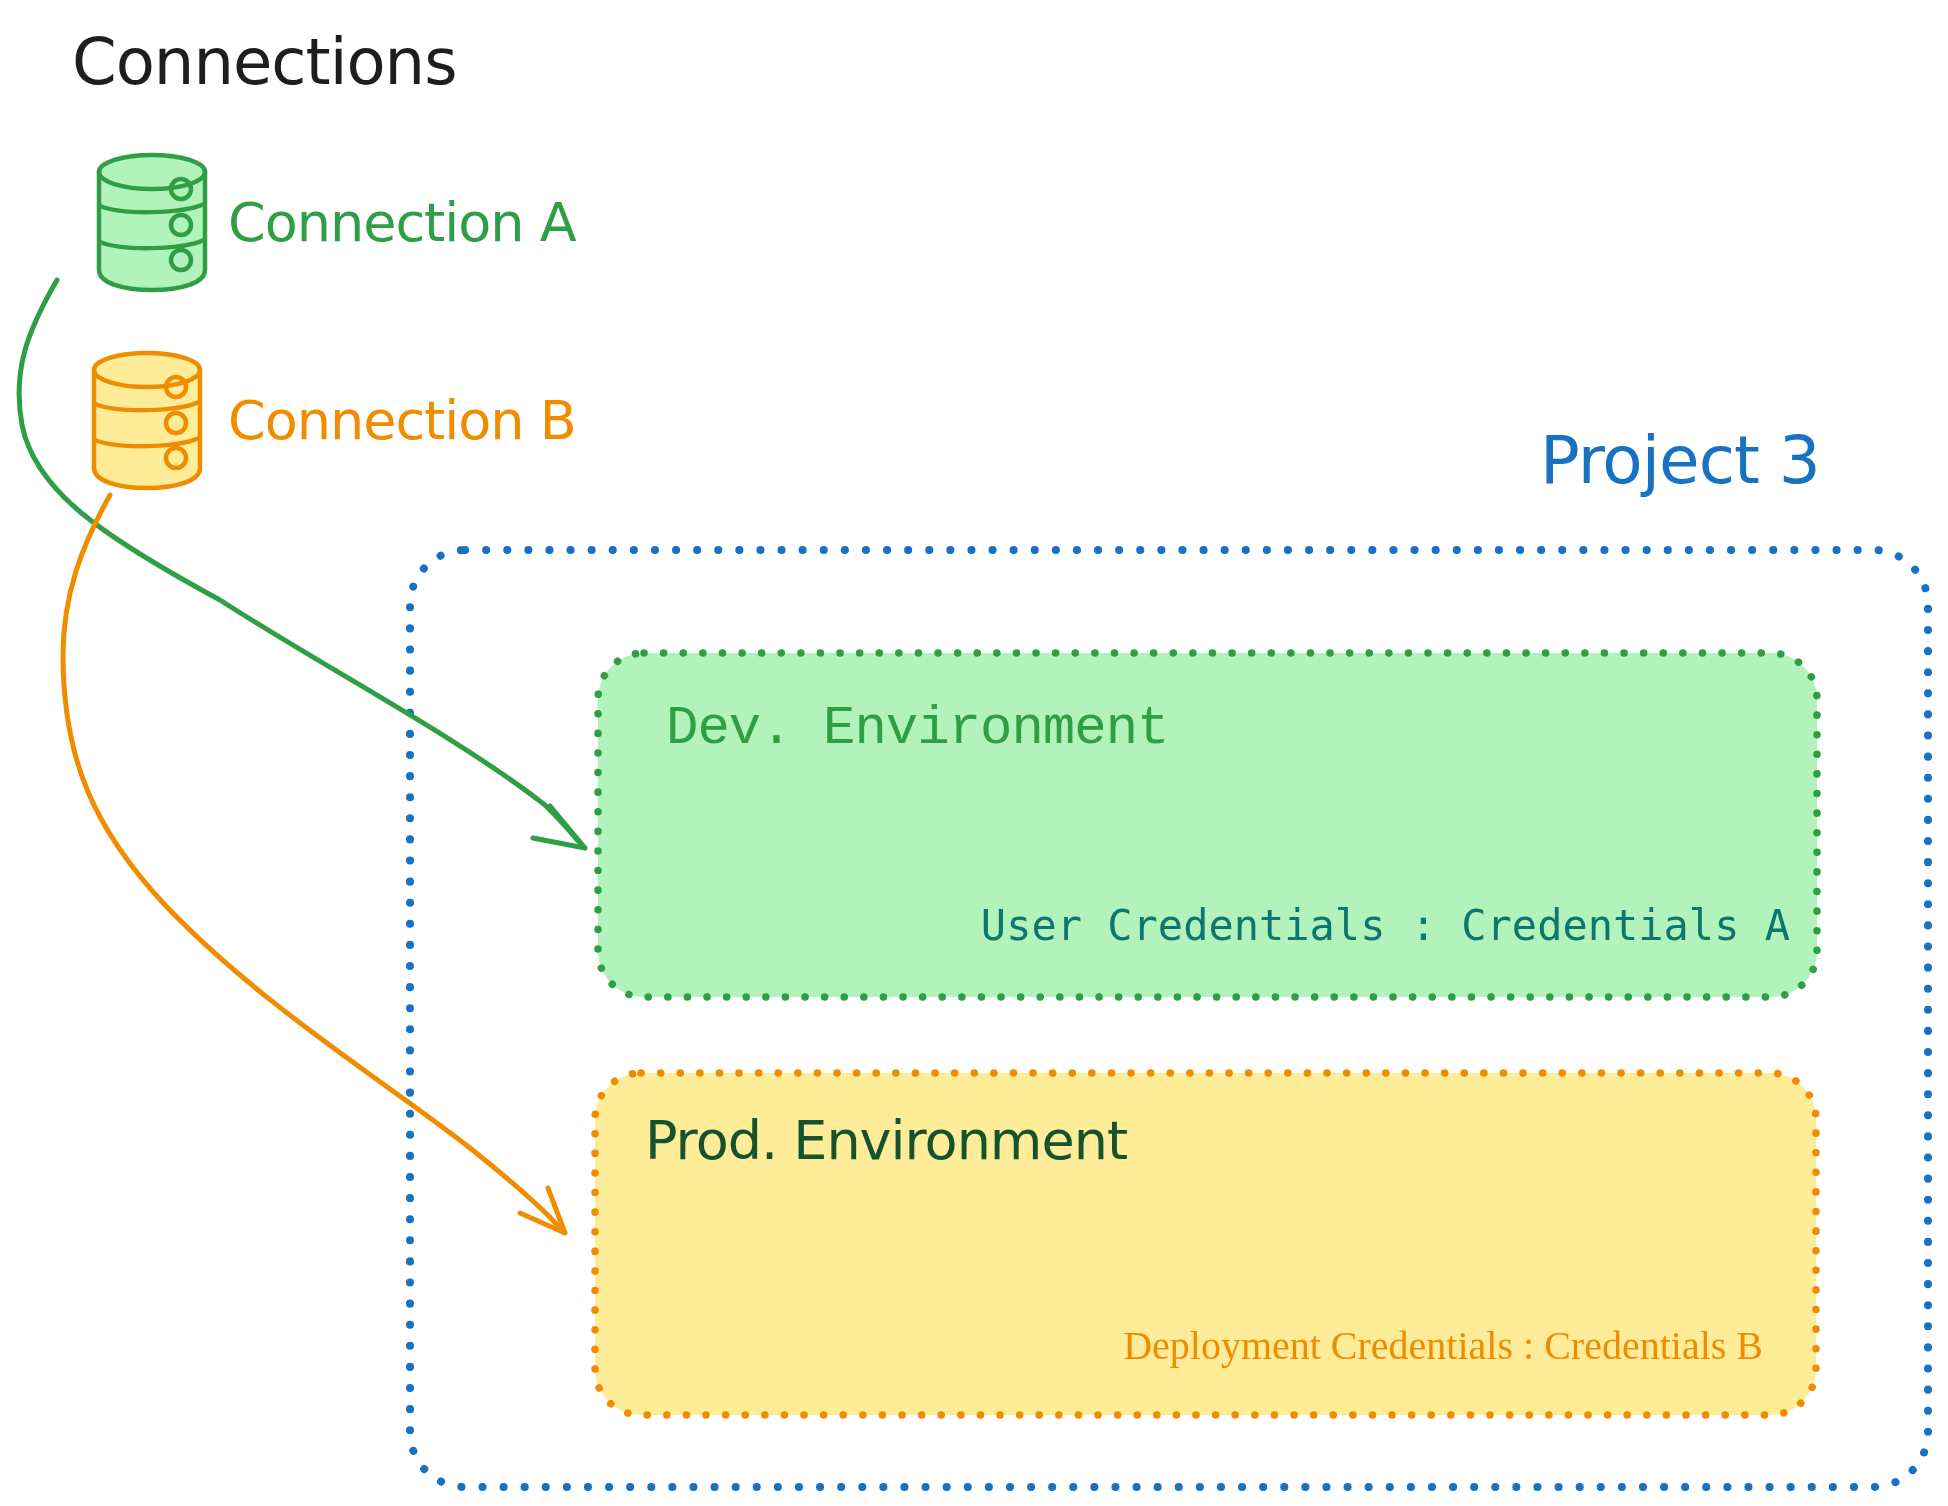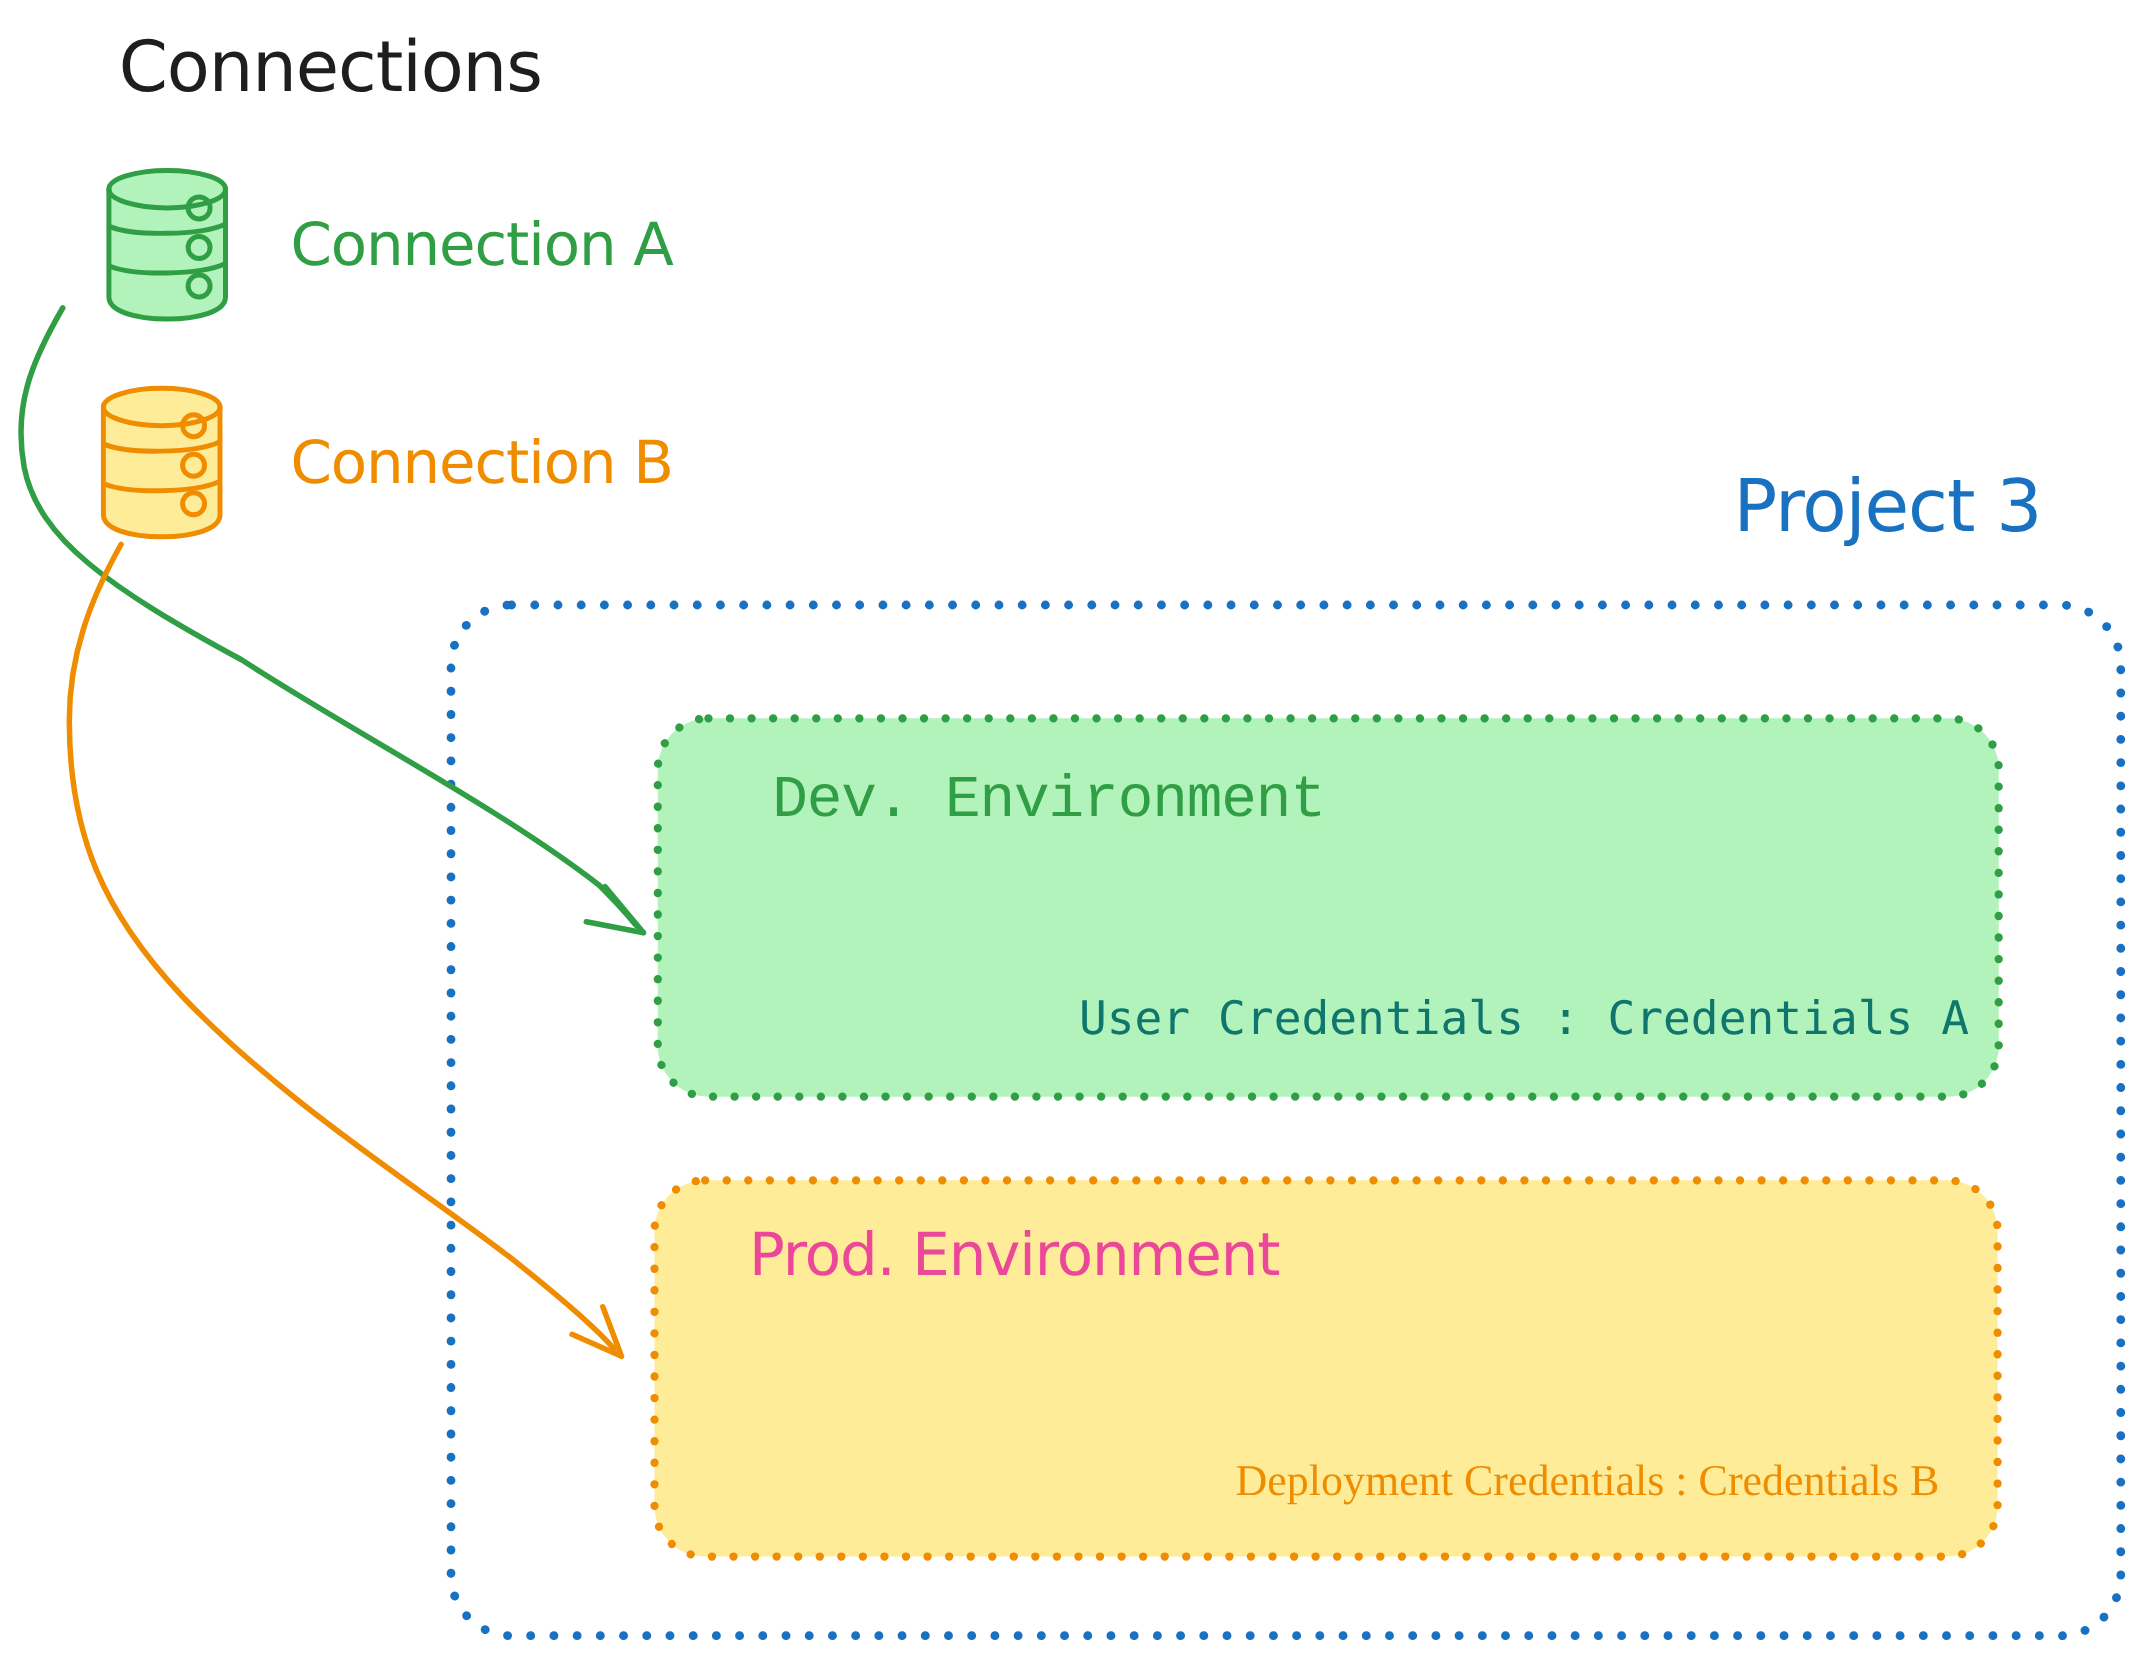--- a/index.html
+++ b/index.html
@@ -6,28 +6,28 @@
   #canvas {
     position: relative;
     width: 1948px;
     height: 1506px;
     background: #ffffff;
     overflow: hidden;
     font-family: "DejaVu Sans", "Liberation Sans", sans-serif;
   }
   #diagram-svg { position: absolute; left: 0; top: 0; }
   .txt { position: absolute; line-height: 1; white-space: nowrap; }
-  .hand { font-family: "DejaVu Sans", sans-serif; letter-spacing: -1px; margin-left: 36px; }
+  .hand { font-family: "DejaVu Sans", sans-serif; letter-spacing: -1px; }
   .mono { font-family: "DejaVu Sans Mono", "Liberation Mono", monospace; }
   .t-title     { left: 72px;   top: 30px;   font-size: 64px; color: #1e1e1e; }
   .t-conn-a    { left: 228px;  top: 196px;  font-size: 54px; color: #2f9e44; }
   .t-conn-b    { left: 228px;  top: 394px;  font-size: 54px; color: #f08c00; }
   .t-project   { left: 1540px; top: 428px;  font-size: 66px; color: #1971c2; }
   .t-dev-name  { left: 666px;  top: 702px;  font-size: 54px; color: #2f9e44; font-family: Liberation Mono, monospace; }
-  .t-prod-name { left: 645px;  top: 1114px; font-size: 54px; color: #ec4899; }
+  .t-prod-name { left: 645px;  top: 1114px; font-size: 54px; color: #14532d; }
   .t-dev-cred  { right: 158px; top: 905px;  font-size: 42px; color: #0f766e; }
   .t-prod-cred { right: 185px; top: 1326px; font-size: 40px; color: #f08c00; font-family: Liberation Serif, serif; }
 </style>
 </head>
 <body>
 
 <div id="canvas">
 
   <svg id="diagram-svg" width="1948" height="1506" viewBox="0 0 1948 1506">
 

